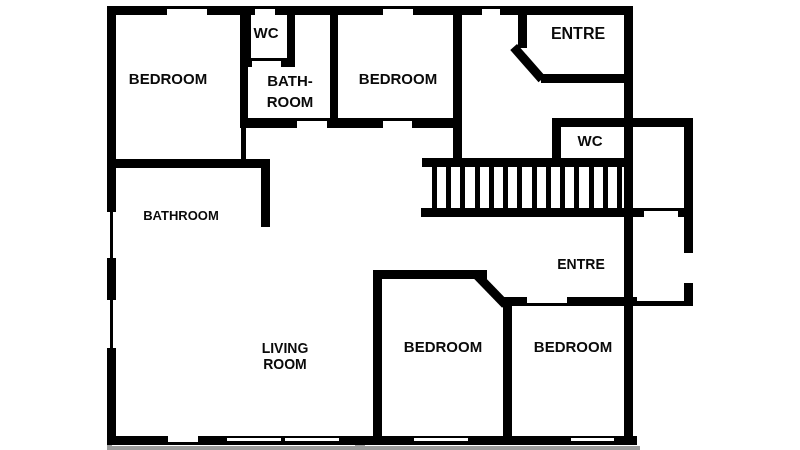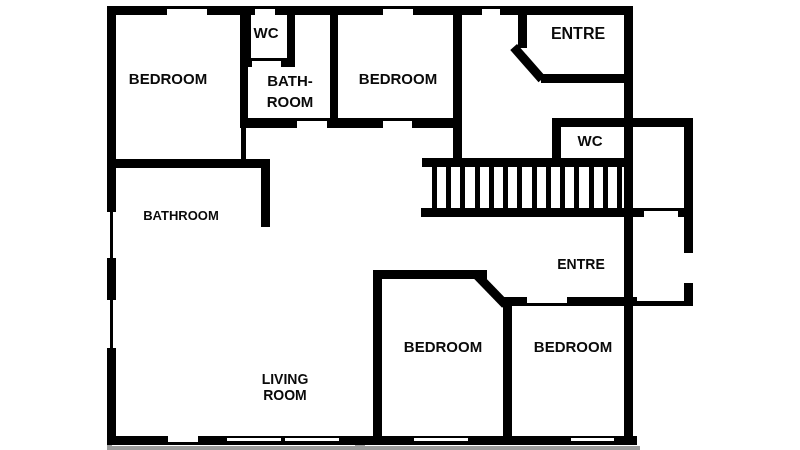--- a/index.html
+++ b/index.html
@@ -107,21 +107,21 @@
       </div>
       <div class="room-label" style="left: 590px; top: 141px; font-size: 15px; line-height: 18px;">
         <div>WC</div>
       </div>
       <div class="room-label" style="left: 181px; top: 216px; font-size: 13px; line-height: 16px;">
         <div>BATHROOM</div>
       </div>
       <div class="room-label" style="left: 581px; top: 264px; font-size: 14px; line-height: 17px; text-align: center;">
         <div>ENTRE</div>
       </div>
-      <div class="room-label" style="left: 285px; top: 356px; font-size: 14px; line-height: 16px; margin-top: 31px;">
+      <div class="room-label" style="left: 285px; top: 356px; font-size: 14px; line-height: 16px;">
         <div>LIVING</div>
         <div>ROOM</div>
       </div>
       <div class="room-label" style="left: 443px; top: 347px; font-size: 15px; line-height: 18px;">
         <div>BEDROOM</div>
       </div>
       <div class="room-label" style="left: 573px; top: 347px; font-size: 15px; line-height: 18px;">
         <div>BEDROOM</div>
       </div>
     </div>

